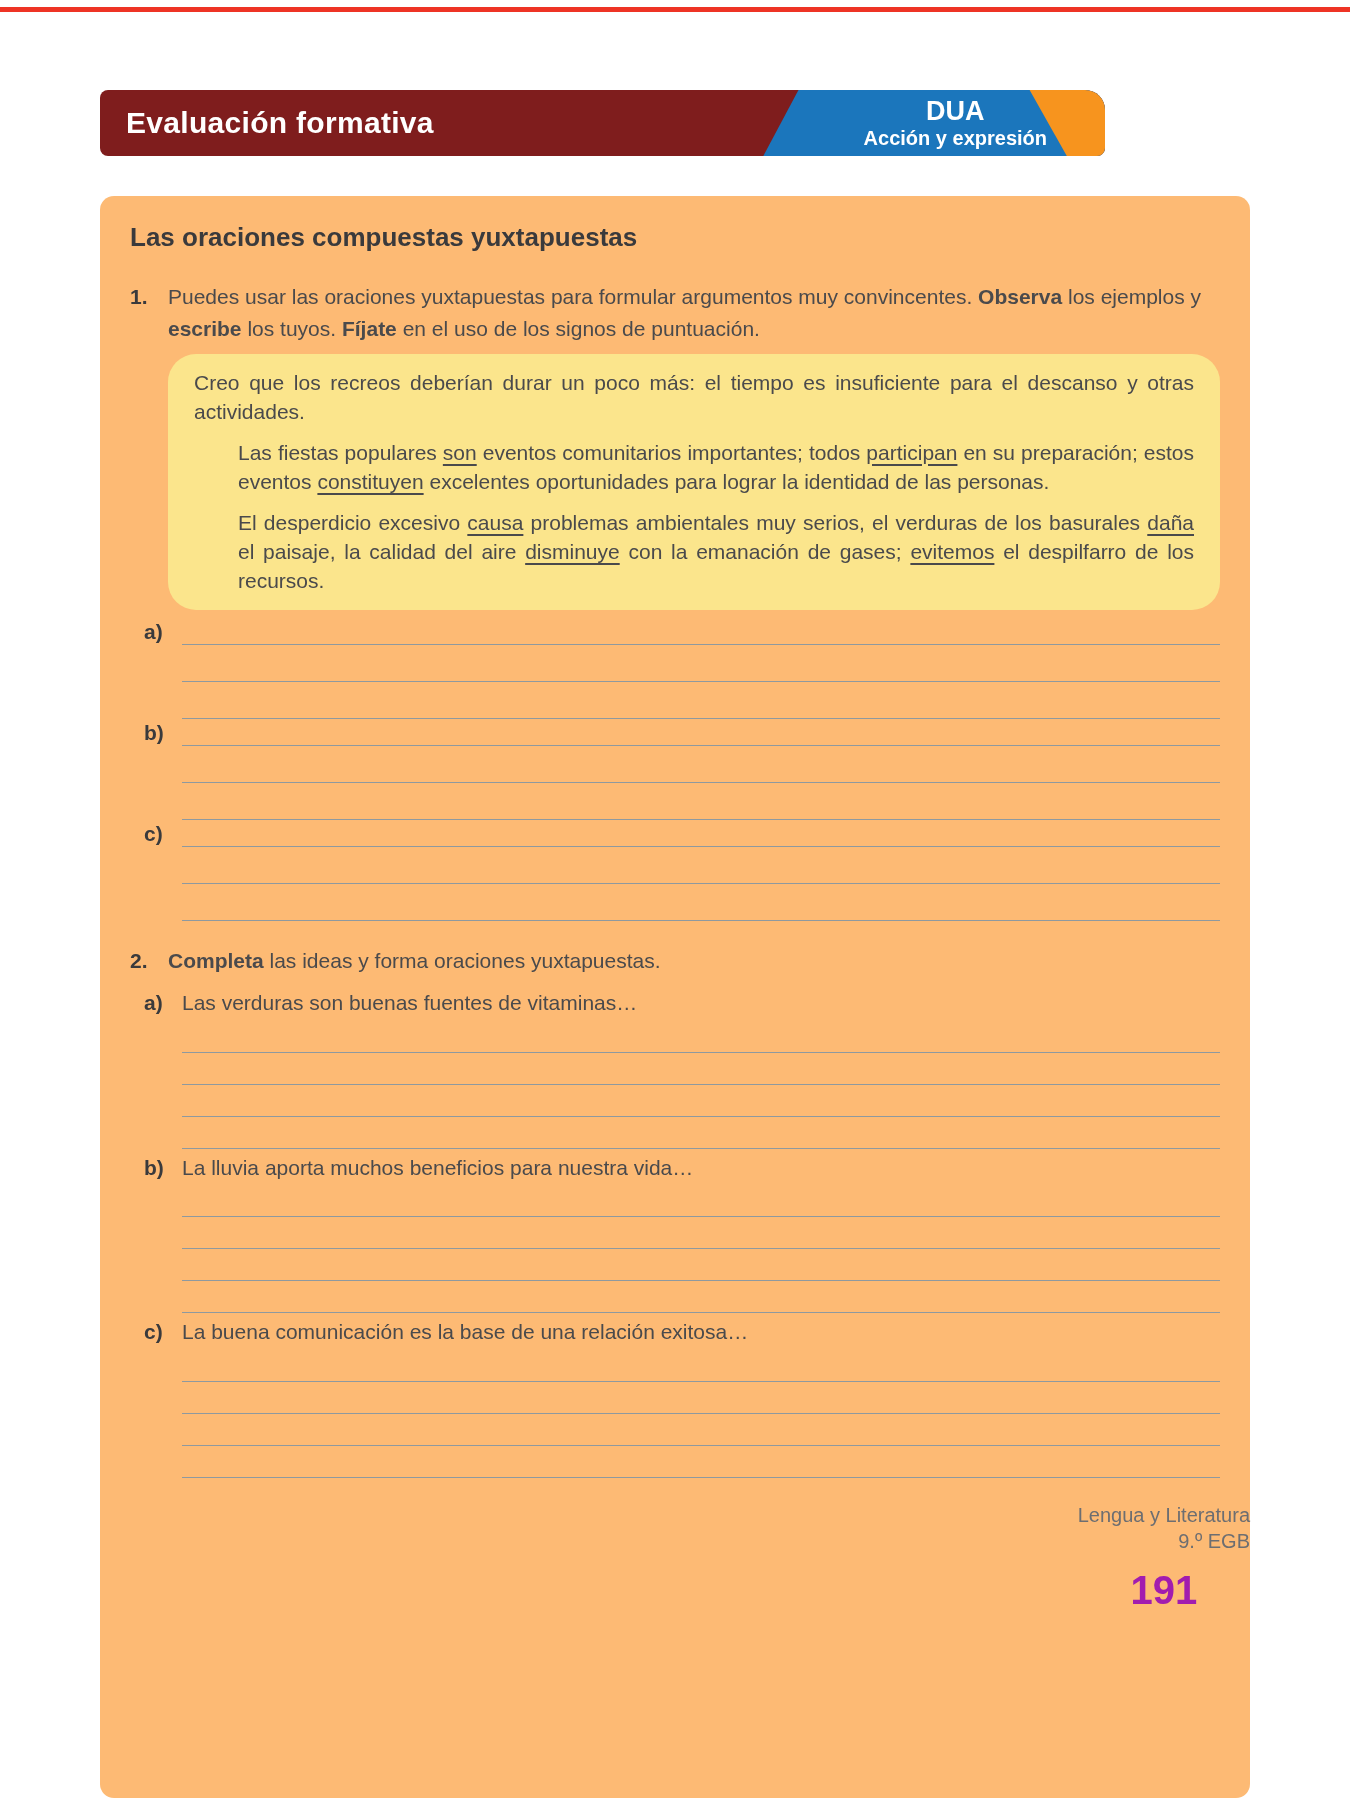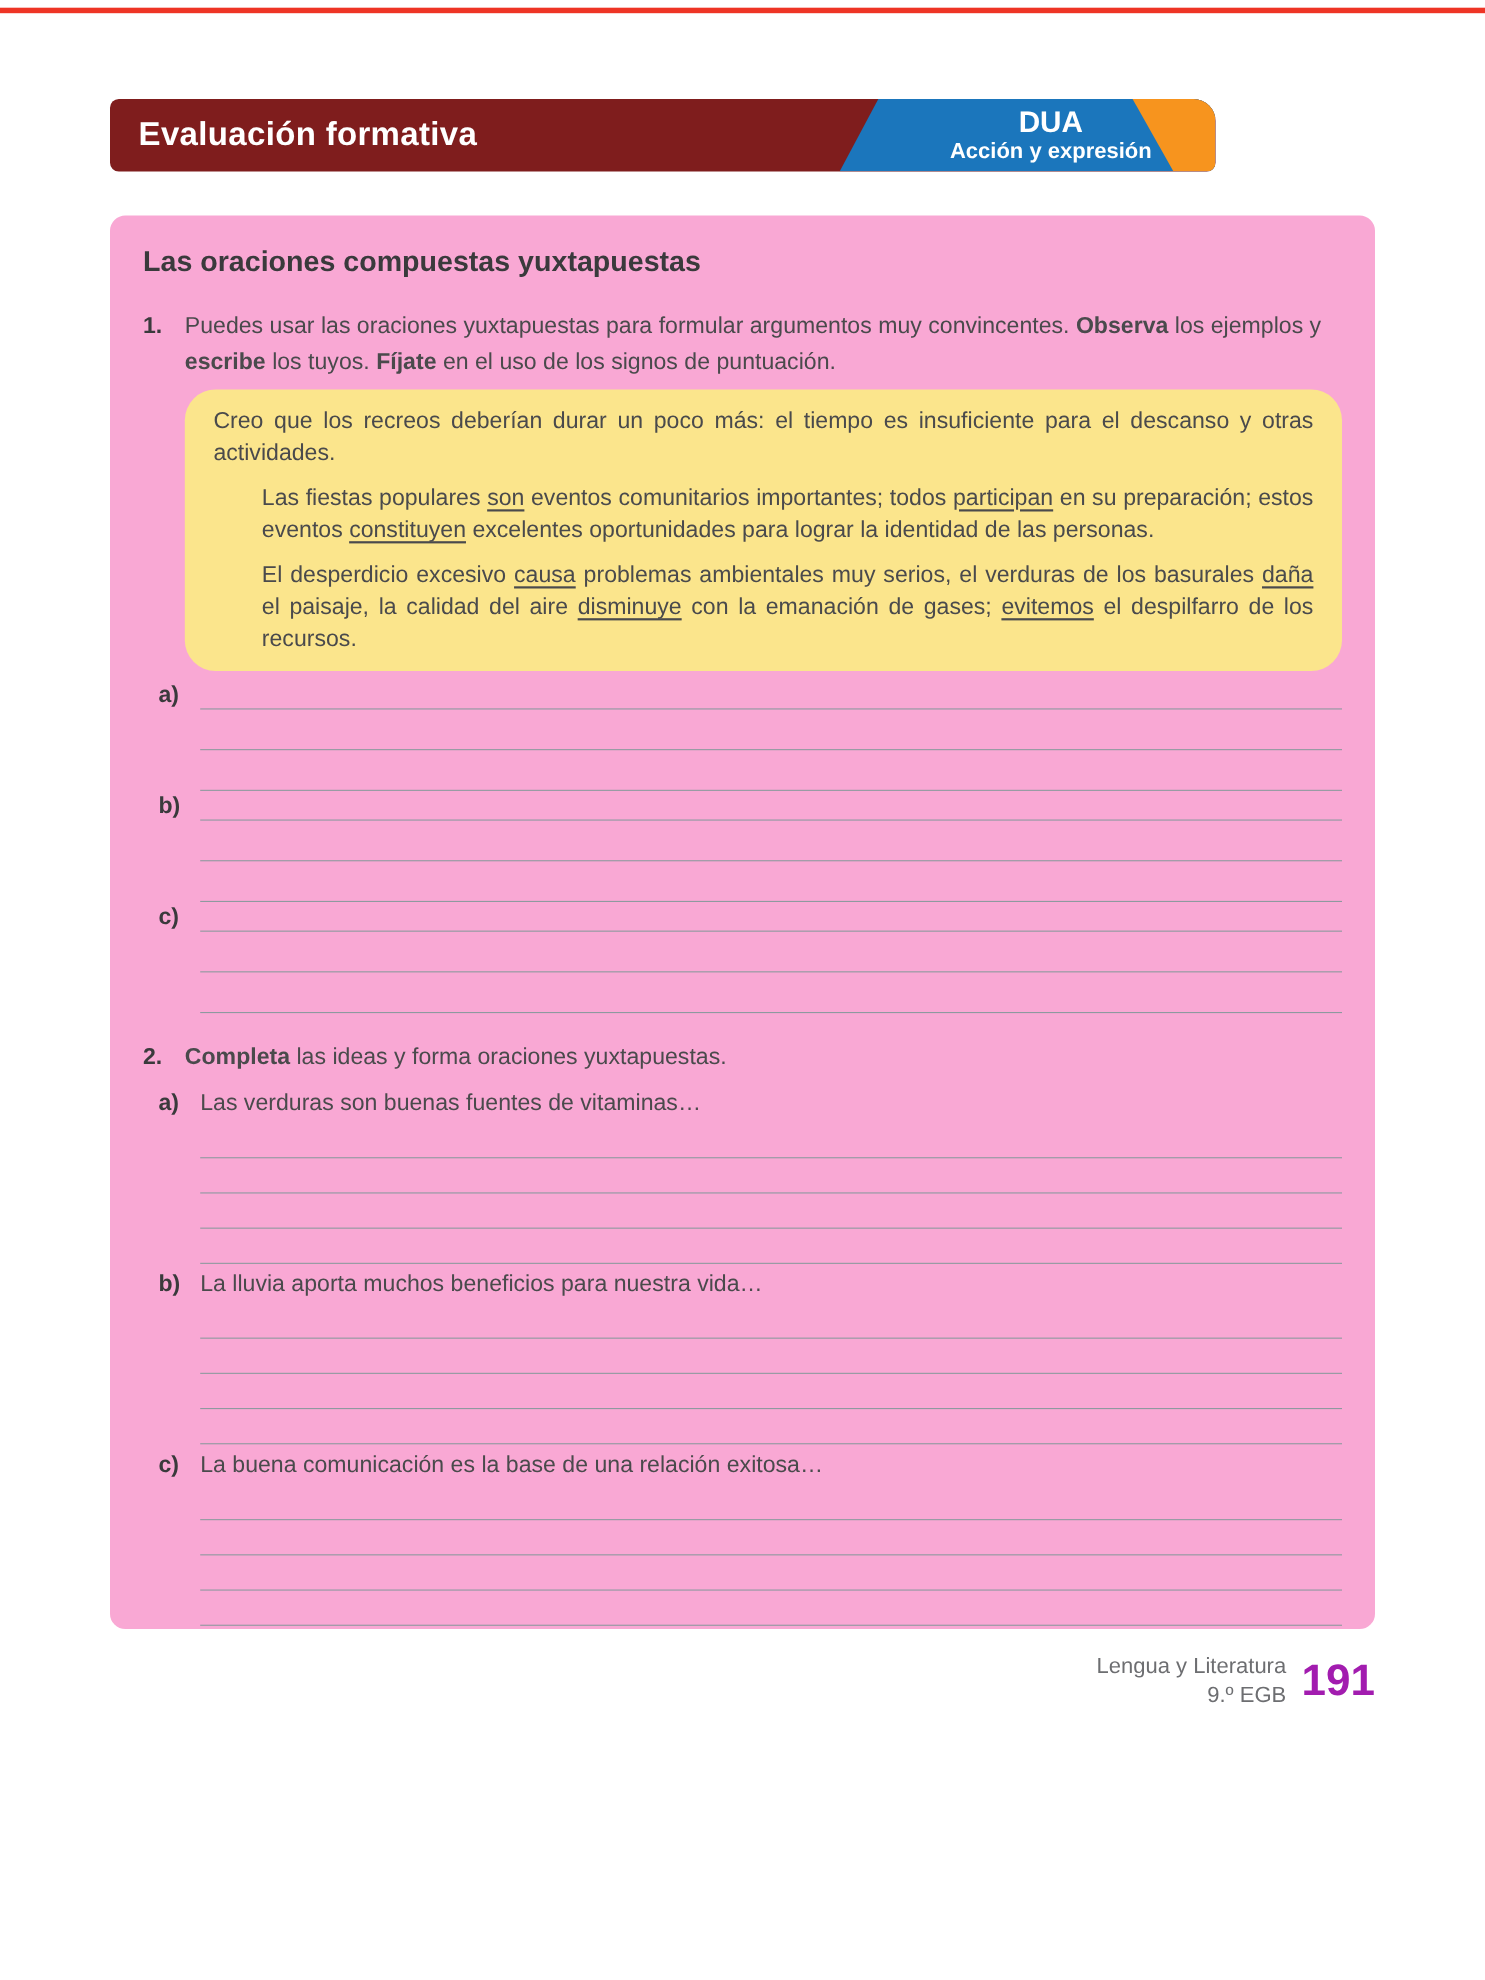--- a/index.html
+++ b/index.html
@@ -27,22 +27,22 @@
   .dua {
     position:absolute; right:58px; top:50%; transform:translateY(-50%);
     display:flex; flex-direction:column; align-items:center;
     color:#fff; line-height:1.15; text-align:center;
   }
   .dua-main { font-size:27px; font-weight:700; }
   .dua-sub  { font-size:20px; font-weight:700; }
 
   
   .panel {
-    position:absolute; left:100px; top:196px; width:1150px; height:1285px;
-    background:#f9a8d4; border-radius:14px; padding:26px 30px 30px;
+    position:absolute; left:100px; top:196px; width:1150px; height:1602px;
+    background:#fdba74; border-radius:14px; padding:26px 30px 30px;
   }
   .panel-title { font-size:26px; font-weight:700; color:#3a3a3c; margin-bottom:28px; }
 
   .exercise { display:flex; font-size:21px; line-height:1.5; }
   .ex-num { width:38px; flex:none; font-weight:700; color:#3a3a3c; }
   .ex-prompt { flex:1; }
   .b { font-weight:700; }
   .u { text-decoration:underline; text-underline-offset:4px; text-decoration-thickness:1.5px; }
 
   .examples {
@@ -65,21 +65,21 @@
   .ex2 { margin-top:24px; margin-bottom:12px; }
 
   .item { margin-left:14px; margin-bottom:4px; }
   .item-head { display:flex; font-size:21px; line-height:1.45; }
   .item-prompt { flex:1; }
   .item-lines { margin-left:38px; }
   .item .rule { height:32px; }
   .item .rule:first-child { height:34px; }
 
   
-  .footer { position:absolute; right:100px; top:1502px; display:flex; align-items:center; gap:14px; }
+  .footer { position:absolute; right:100px; top:1502px; display:flex; align-items:center; gap:14px;flex-direction:column; }
   .footer-text { text-align:right; color:#6d6e71; font-size:20px; line-height:1.3; }
   .page-num { color:#a21caf; font-size:40px; font-weight:700; }
 </style>
 </head>
 <body>
 
 <div class="page">
 
   <div class="top-rule"></div>
 

